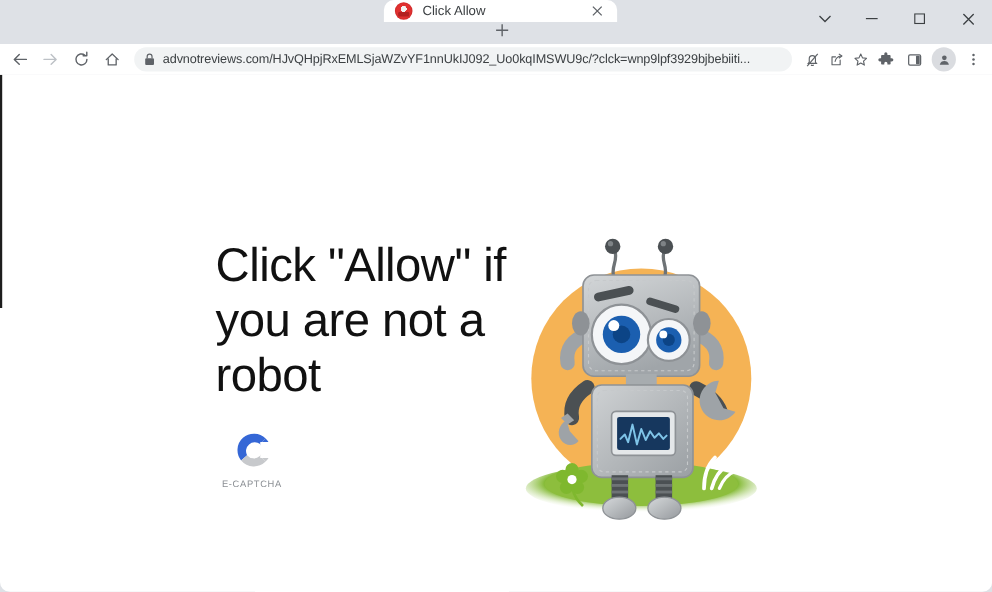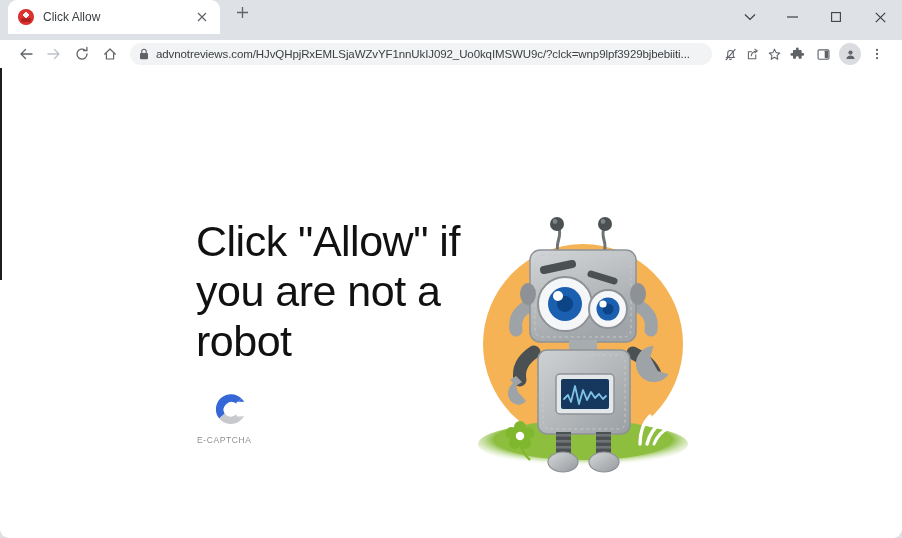--- a/index.html
+++ b/index.html
@@ -24,21 +24,22 @@
   }
 
   
   .tab-strip {
     position: absolute;
     left: 0; top: 0;
     width: 902px;
     height: 40px;
     background: #dee1e6;
     display: flex;
-    align-items: flex-start;
+    align-items: center;
+    flex-direction: column;
   }
   .tab {
     position: relative;
     margin-left: 8px;
     margin-bottom: 0;
     width: 212px;
     height: 34px;
     background: #ffffff;
     border-radius: 9px 9px 0 0;
     display: flex;
@@ -103,21 +104,21 @@
 
   
   .toolbar {
     position: absolute;
     left: 0; top: 40px;
     width: 902px;
     height: 28px;
     background: #ffffff;
     display: flex;
     align-items: center;
-    padding: 0 12px;
+    padding: 0 4px;
     box-sizing: border-box;
   }
   .nav-btn {
     width: 28px; height: 28px;
     display: flex; align-items: center; justify-content: center;
     color: #5f6368;
     flex: 0 0 auto;
     border-radius: 50%;
   }
   .nav-btn.disabled { color: #bdc1c6; }
@@ -209,21 +210,21 @@
     letter-spacing: -0.5px;
   }
   .headline b { font-weight: 400; }
 
   
   .captcha-block {
     position: absolute;
     left: 197px;
     top: 320px;
     width: 64px;
-    text-align: left;
+    text-align: center;
   }
   .captcha-logo {
     width: 42px; height: 42px;
     margin: 0 auto;
     position: relative;
   }
   .captcha-caption {
     margin-top: 5px;
     font-size: 8.5px;
     letter-spacing: 0.6px;

